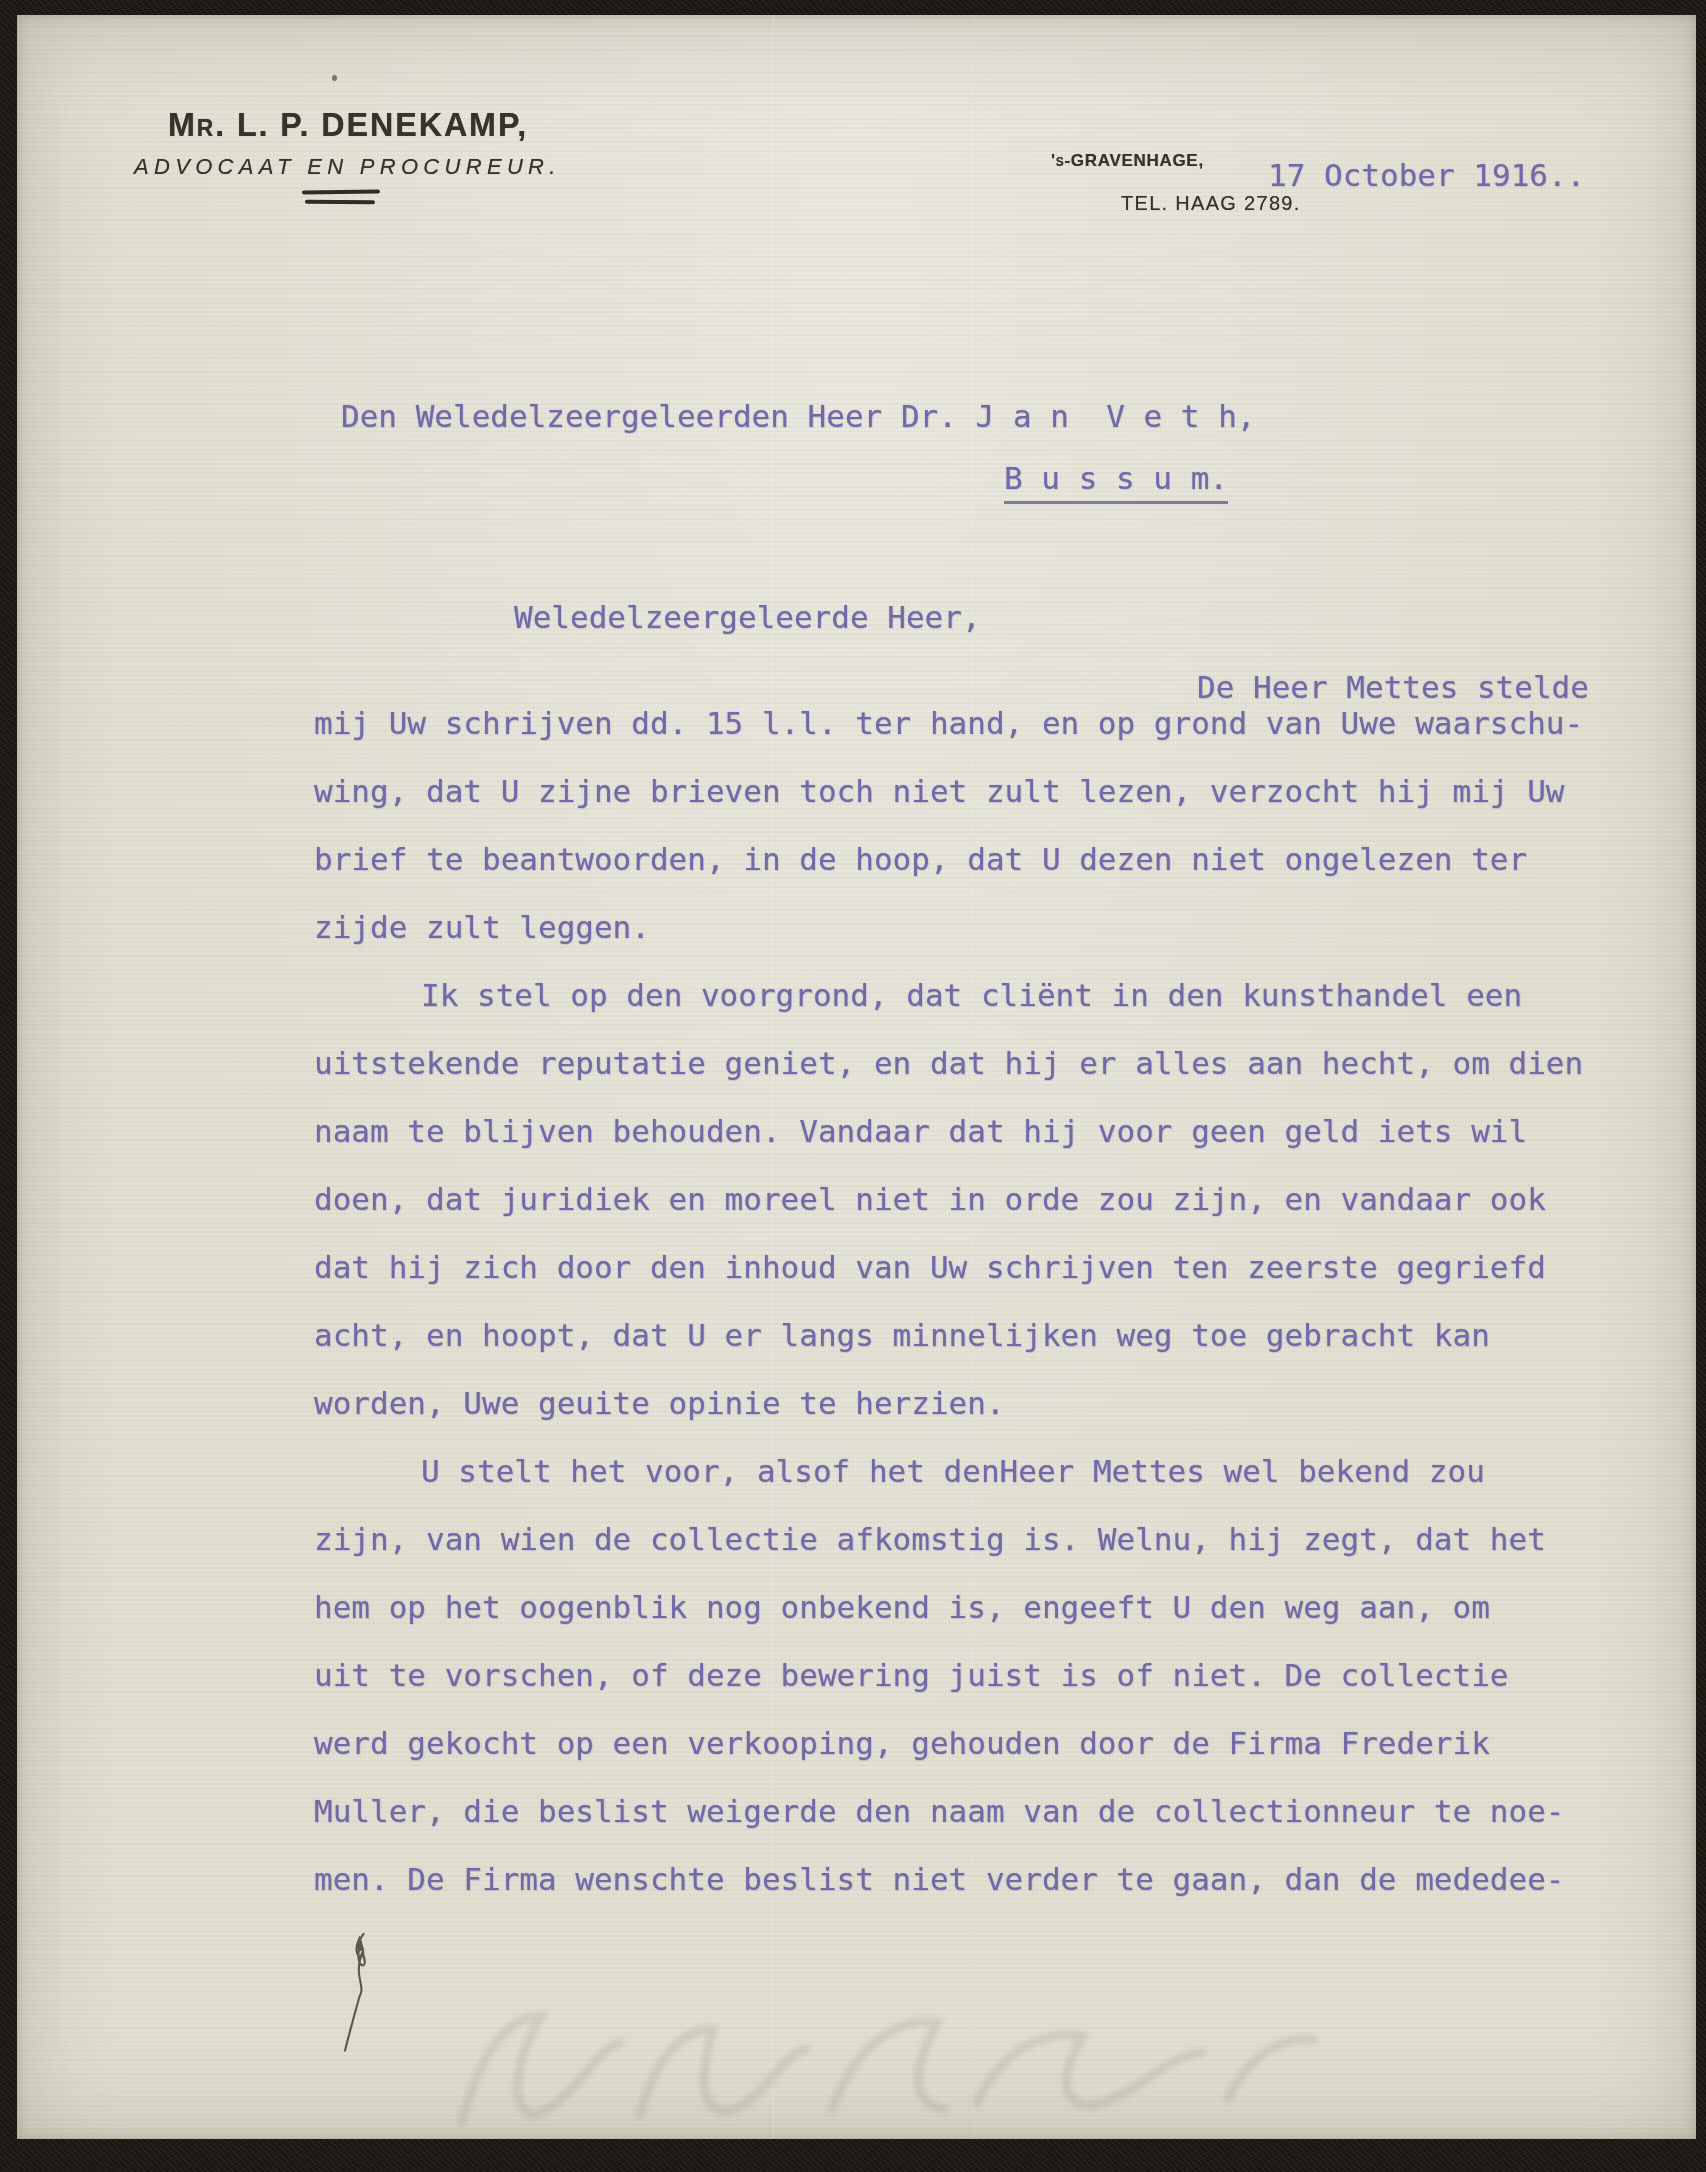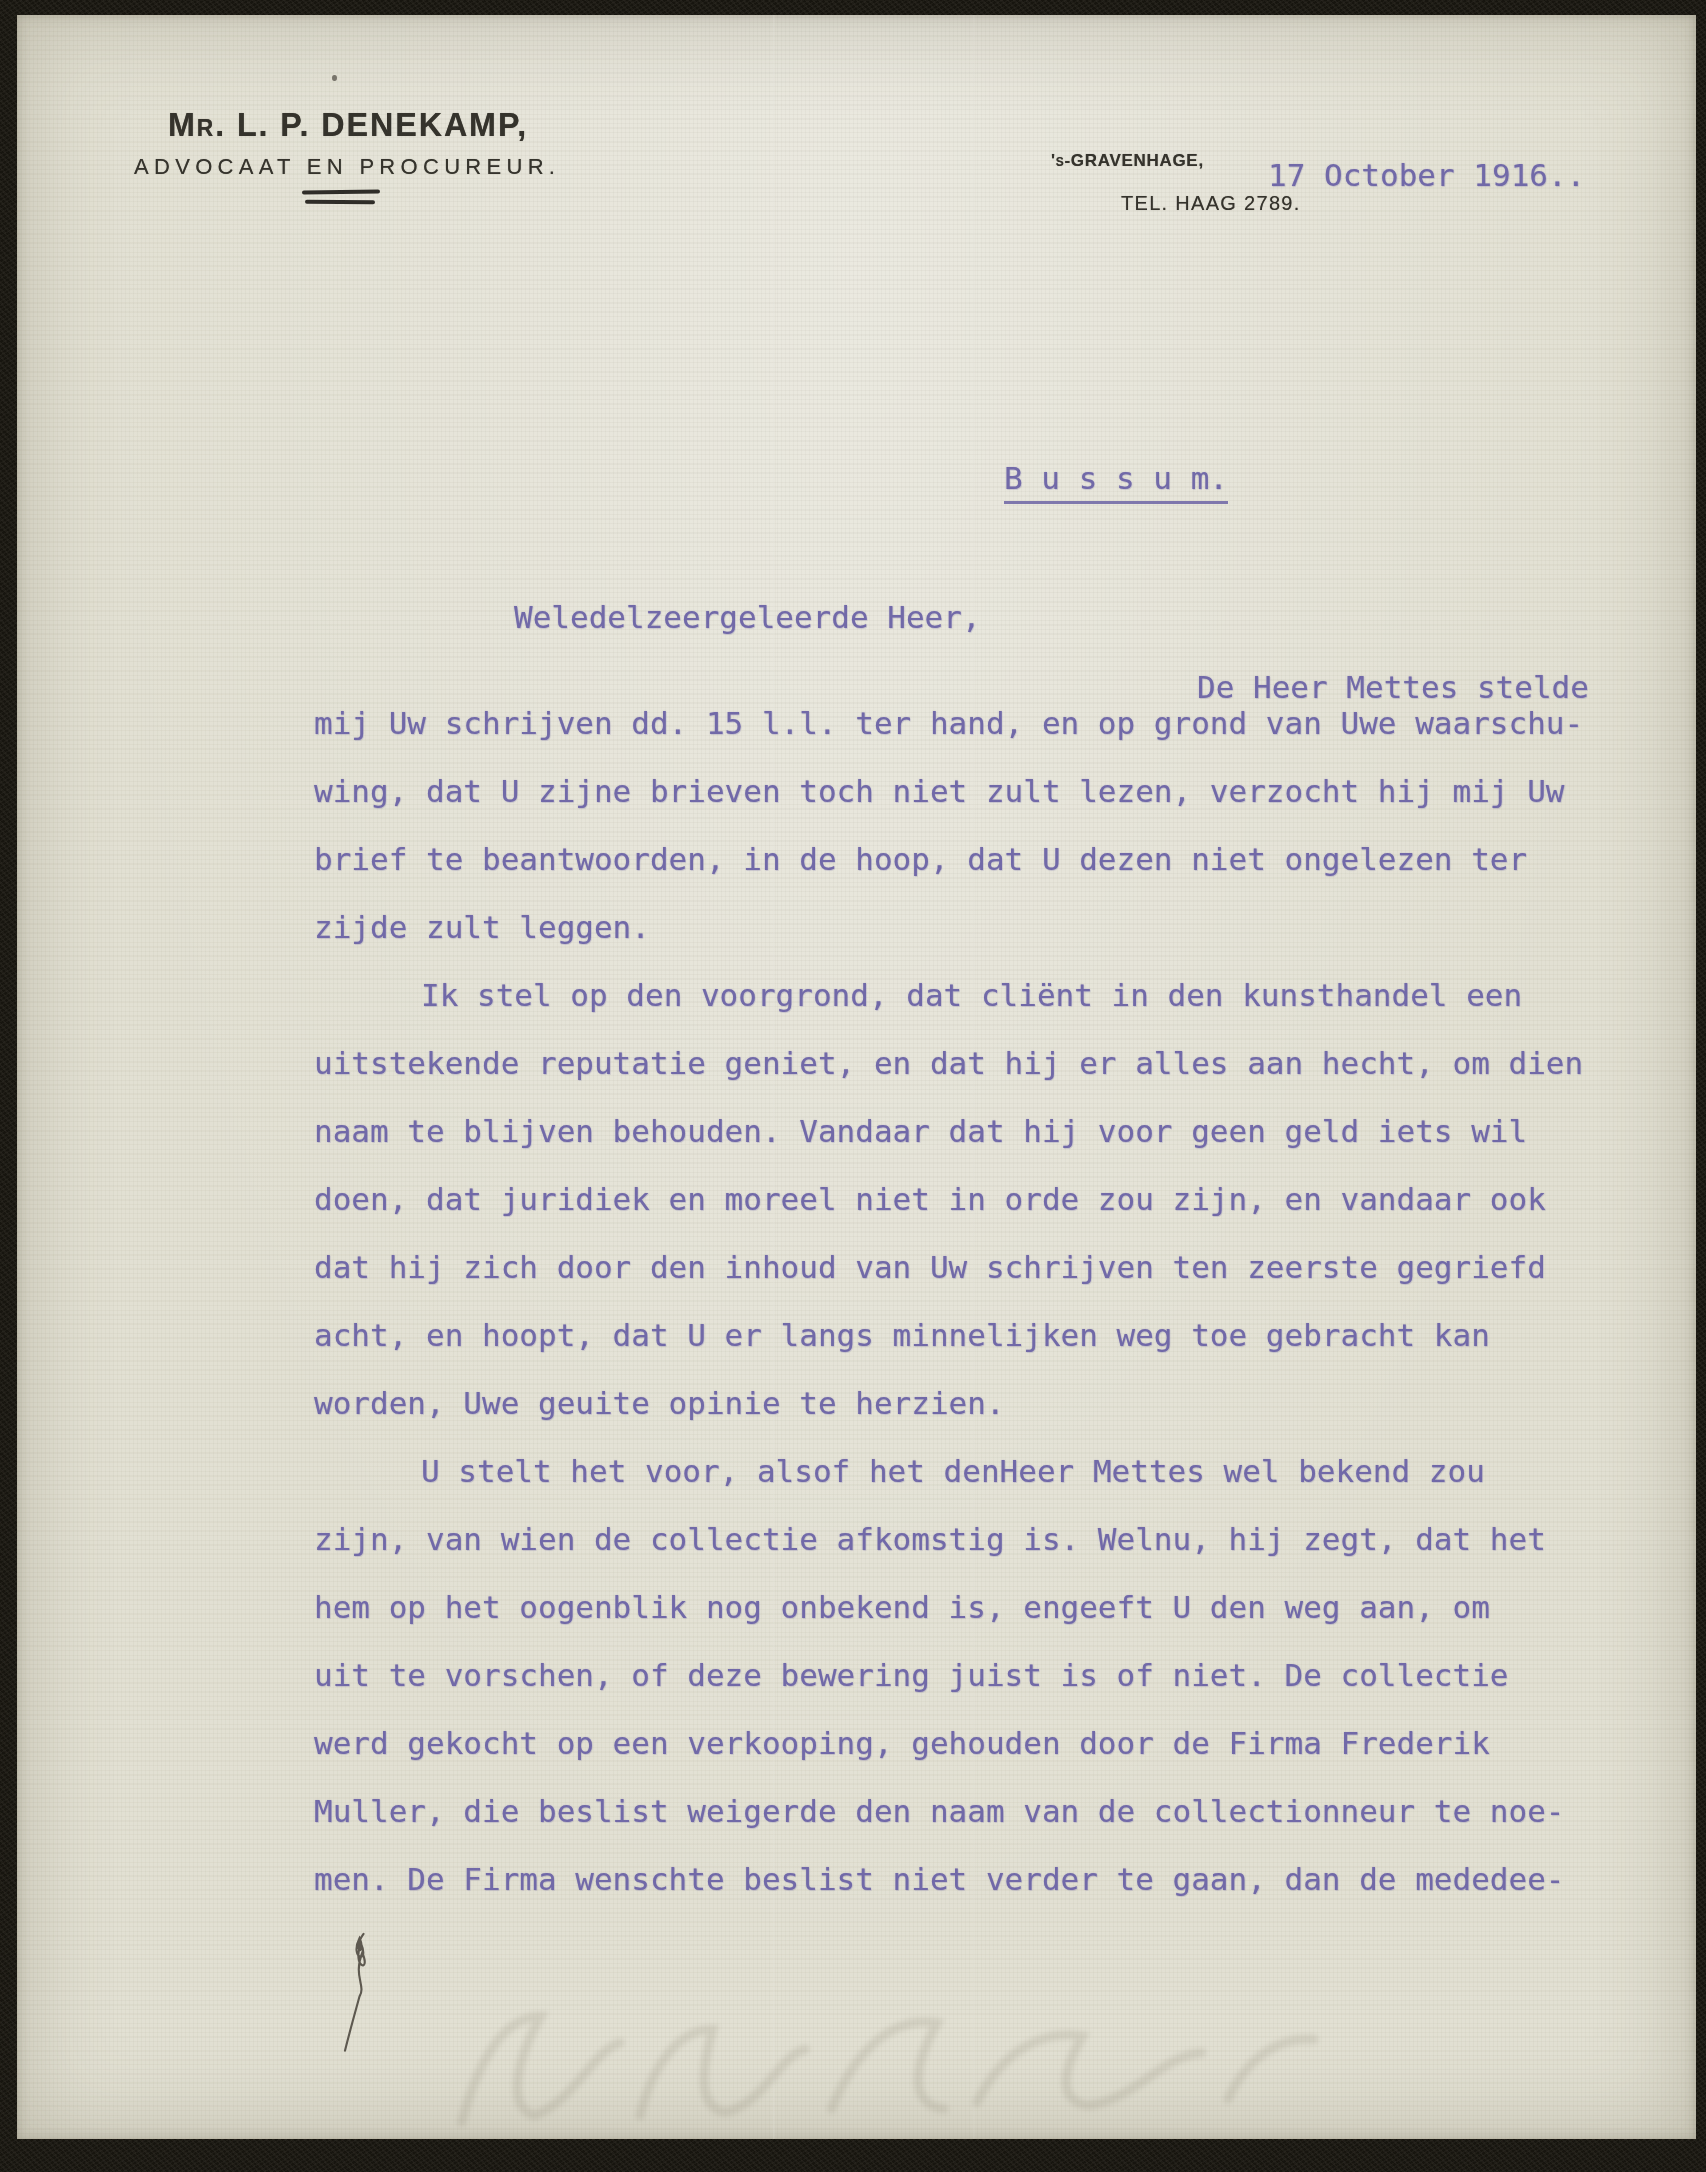--- a/index.html
+++ b/index.html
@@ -45,20 +45,21 @@
     position:absolute;left:151px;top:90px;
     font-size:34px;font-weight:bold;letter-spacing:2px;
     font-variant:small-caps;
     transform:scaleX(.95);transform-origin:left top;
     text-shadow:0 0 0.7px rgba(53,51,44,.7);
   }
   .lh-title{
     position:absolute;left:117px;top:139px;
     font-size:22px;letter-spacing:5.3px;
     text-shadow:0 0 0.7px rgba(53,51,44,.6);
+    font-style:italic;
   }
   .lh-paraph{position:absolute;left:285px;top:175px;}
   .lh-paraph .bar{height:4px;background:#2f2d28;border-radius:2px;margin-bottom:6px;}
   .lh-paraph .b1{width:78px; transform:rotate(-.8deg);}
   .lh-paraph .b2{width:70px; margin-left:2.6px; transform:rotate(.5deg);}
   .lh-city{
     position:absolute;left:1034px;top:136px;
     font-size:17px;font-weight:bold;letter-spacing:0.7px;
     font-variant:small-caps;
     text-shadow:0 0 0.7px rgba(53,51,44,.65);
@@ -111,20 +112,21 @@
   <div class="print lh-title">ADVOCAAT EN PROCUREUR.</div>
   <div class="lh-paraph">
     <div class="bar b1"></div>
     <div class="bar b2"></div>
   </div>
   <div class="print lh-city">'s-GRAVENHAGE,</div>
   <div class="print lh-tel">TEL. HAAG 2789.</div>
 
   <div class="ink tw-date">17 October 1916..</div>
 
+  <div class="ink addr1">Den Weledelzeergeleerden Heer Dr. J a n  V e t h,</div>
   <div class="ink addr2">B u s s u m.</div>
 
   <div class="ink salutation">Weledelzeergeleerde Heer,</div>
   <div class="ink opening">De Heer Mettes stelde</div>
 
   <div class="ink body-block"><div class="bline">mij Uw schrijven dd. 15 l.l. ter hand, en op grond van Uwe waarschu-</div><div class="bline">wing, dat U zijne brieven toch niet zult lezen, verzocht hij mij Uw</div><div class="bline">brief te beantwoorden, in de hoop, dat U dezen niet ongelezen ter</div><div class="bline">zijde zult leggen.</div><div class="bline indent">Ik stel op den voorgrond, dat cliënt in den kunsthandel een</div><div class="bline">uitstekende reputatie geniet, en dat hij er alles aan hecht, om dien</div><div class="bline">naam te blijven behouden. Vandaar dat hij voor geen geld iets wil</div><div class="bline">doen, dat juridiek en moreel niet in orde zou zijn, en vandaar ook</div><div class="bline">dat hij zich door den inhoud van Uw schrijven ten zeerste gegriefd</div><div class="bline">acht, en hoopt, dat U er langs minnelijken weg toe gebracht kan</div><div class="bline">worden, Uwe geuite opinie te herzien.</div><div class="bline indent">U stelt het voor, alsof het denHeer Mettes wel bekend zou</div><div class="bline">zijn, van wien de collectie afkomstig is. Welnu, hij zegt, dat het</div><div class="bline">hem op het oogenblik nog onbekend is, engeeft U den weg aan, om</div><div class="bline">uit te vorschen, of deze bewering juist is of niet. De collectie</div><div class="bline">werd gekocht op een verkooping, gehouden door de Firma Frederik</div><div class="bline">Muller, die beslist weigerde den naam van de collectionneur te noe-</div><div class="bline">men. De Firma wenschte beslist niet verder te gaan, dan de mededee-</div></div>
 
   <svg class="flourish" width="73" height="126" viewBox="0 0 110 190">
     <path d="M46,6 C26,34 52,40 40,12 C24,44 56,52 42,20 C28,56 58,66 44,34 C30,70 50,84 40,100 C34,122 26,150 18,182" fill="none" stroke="#47423a" stroke-width="3.2" stroke-linecap="round"></path>
   </svg>

